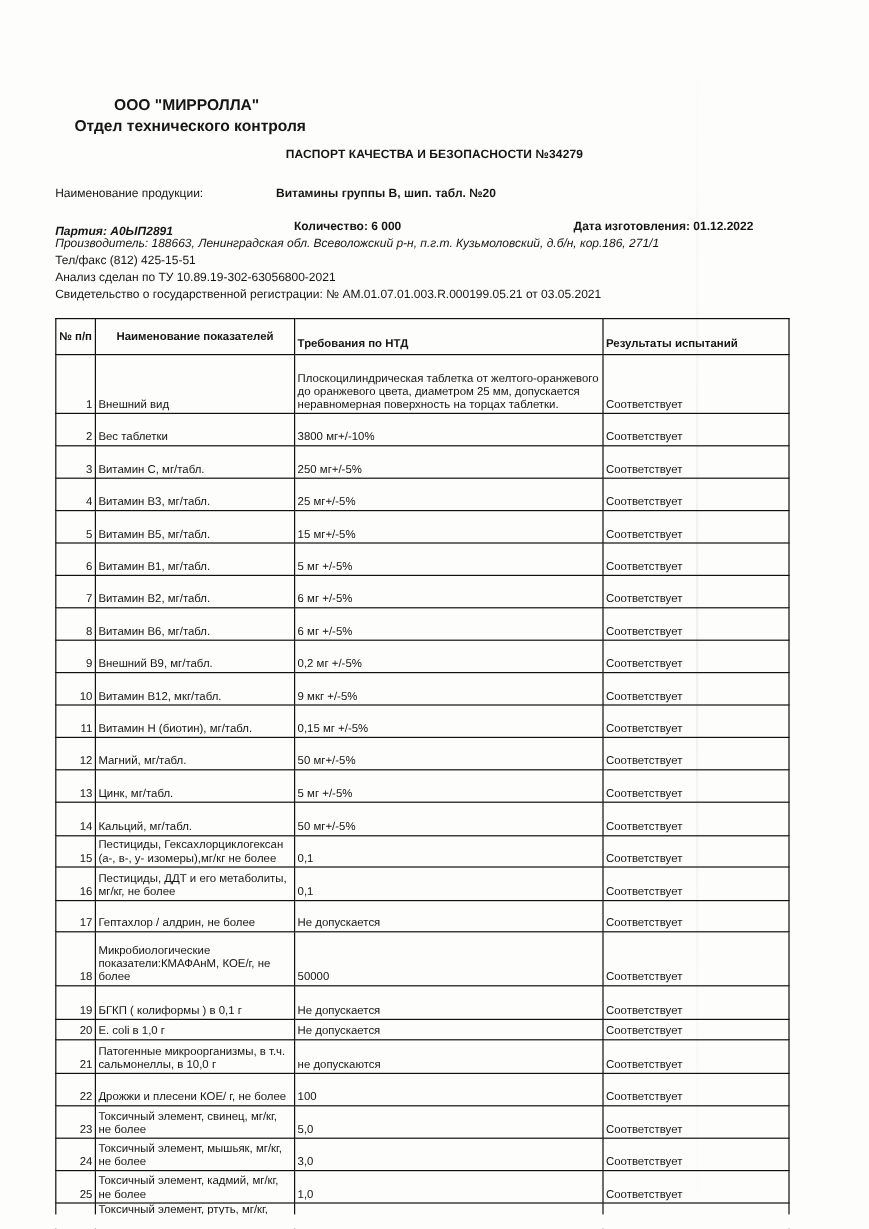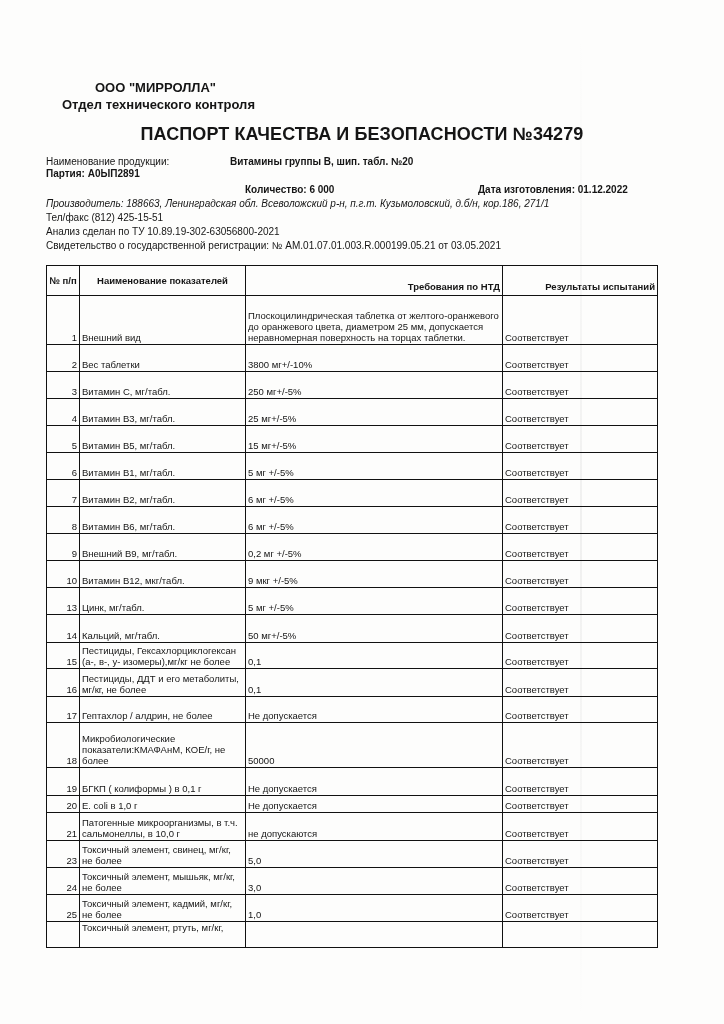--- a/index.html
+++ b/index.html
@@ -5,27 +5,27 @@
   html, body { margin: 0; padding: 0; }
   body {
     width: 724px; height: 1024px; overflow: hidden; position: relative;
     background: #fdfdfc;
     font-family: "Liberation Sans", sans-serif;
     color: #151515;
   }
   .abs { position: absolute; white-space: nowrap; }
   .org { left: 95px; top: 80px; font-size: 13px; font-weight: bold; }
   .dept { left: 62px; top: 97px; font-size: 13px; font-weight: bold; }
-  .title { left: 0; width: 724px; text-align: center; top: 124px; font-size: 18px; font-weight: bold; letter-spacing: 0.1px; }
+  .title { left: 0; width: 724px; text-align: center; top: 124px; font-size: 10px; font-weight: bold; letter-spacing: 0.1px; }
   .product { left: 46px; top: 156px; font-size: 10px; }
   .product .lbl { display: inline-block; width: 136px; }
   .product .val { font-weight: bold; padding-left: 48px; }
   .line { left: 46px; font-size: 10px; }
   .b { font-weight: bold; }
-  .l1 { top: 168px; }
+  .l1 { top: 188px; font-style: italic; }
   .l2 { top: 198px; font-style: italic; }
   .l3 { top: 212px; }
   .l4 { top: 226px; }
   .l5 { top: 240px; }
   .qty { left: 245px; top: 184px; font-size: 10px; font-weight: bold; }
   .date { left: 478px; top: 184px; font-size: 10px; font-weight: bold; }
 
   table.qt {
     position: absolute; left: 46px; top: 265px;
     border-collapse: collapse; table-layout: fixed;
@@ -33,21 +33,21 @@
   }
   table.qt td, table.qt th {
     border: 1.3px solid #111;
     padding: 0 2px 1px 2px;
     vertical-align: bottom;
     line-height: 11px;
     overflow: hidden;
   }
   table.qt th { font-weight: bold; font-size: 9.5px; height: 26px; }
   table.qt th.c1, table.qt th.c2 { text-align: center; vertical-align: middle; }
-  table.qt th.c3, table.qt th.c4 { text-align: right; vertical-align: bottom; padding-bottom: 3px; }
+  table.qt th.c3, table.qt th.c4 { text-align: left; vertical-align: bottom; padding-bottom: 3px; }
   col.w1 { width: 33px; }
   col.w2 { width: 166px; }
   col.w3 { width: 257px; }
   col.w4 { width: 155px; }
   td.num { text-align: right; padding-right: 3px; }
   td.res { padding-bottom: 3px; }
   .wrap { white-space: normal; }
   .clip {
     position: absolute; left: 0; top: 1012px; width: 724px; height: 12px;
     background: #fdfdfc;
@@ -145,20 +145,32 @@
         <td class="wrap">Внешний В9, мг/табл.</td>
         <td class="wrap">0,2 мг +/-5%</td>
         <td class="res">Соответствует</td>
       </tr>
       <tr style="height: 27px; margin-left: 41px;">
         <td class="num">10</td>
         <td class="wrap">Витамин В12, мкг/табл.</td>
         <td class="wrap">9 мкг +/-5%</td>
         <td class="res">Соответствует</td>
       </tr>
+      <tr style="height: 27px;">
+        <td class="num">11</td>
+        <td class="wrap">Витамин Н (биотин), мг/табл.</td>
+        <td class="wrap">0,15 мг +/-5%</td>
+        <td class="res">Соответствует</td>
+      </tr>
+      <tr style="height: 27px;">
+        <td class="num">12</td>
+        <td class="wrap">Магний, мг/табл.</td>
+        <td class="wrap">50 мг+/-5%</td>
+        <td class="res">Соответствует</td>
+      </tr>
       <tr style="height: 27px; margin-left: 17px;">
         <td class="num">13</td>
         <td class="wrap">Цинк, мг/табл.</td>
         <td class="wrap">5 мг +/-5%</td>
         <td class="res">Соответствует</td>
       </tr>
       <tr style="height: 28px; padding-left: 16px;">
         <td class="num">14</td>
         <td class="wrap">Кальций, мг/табл.</td>
         <td class="wrap">50 мг+/-5%</td>
@@ -197,20 +209,26 @@
       <tr style="height: 17px;">
         <td class="num">20</td>
         <td class="wrap">E. coli в 1,0 г</td>
         <td class="wrap">Не допускается</td>
         <td class="res">Соответствует</td>
       </tr>
       <tr style="height: 28px;">
         <td class="num">21</td>
         <td class="wrap">Патогенные микроорганизмы, в т.ч. сальмонеллы, в 10,0 г</td>
         <td class="wrap">не допускаются</td>
+        <td class="res">Соответствует</td>
+      </tr>
+      <tr style="height: 27px;">
+        <td class="num">22</td>
+        <td class="wrap">Дрожжи и плесени КОЕ/ г, не более</td>
+        <td class="wrap">100</td>
         <td class="res">Соответствует</td>
       </tr>
       <tr style="height: 27px;">
         <td class="num">23</td>
         <td class="wrap">Токсичный элемент, свинец, мг/кг, не более</td>
         <td class="wrap">5,0</td>
         <td class="res">Соответствует</td>
       </tr>
       <tr style="height: 27px;">
         <td class="num">24</td>

